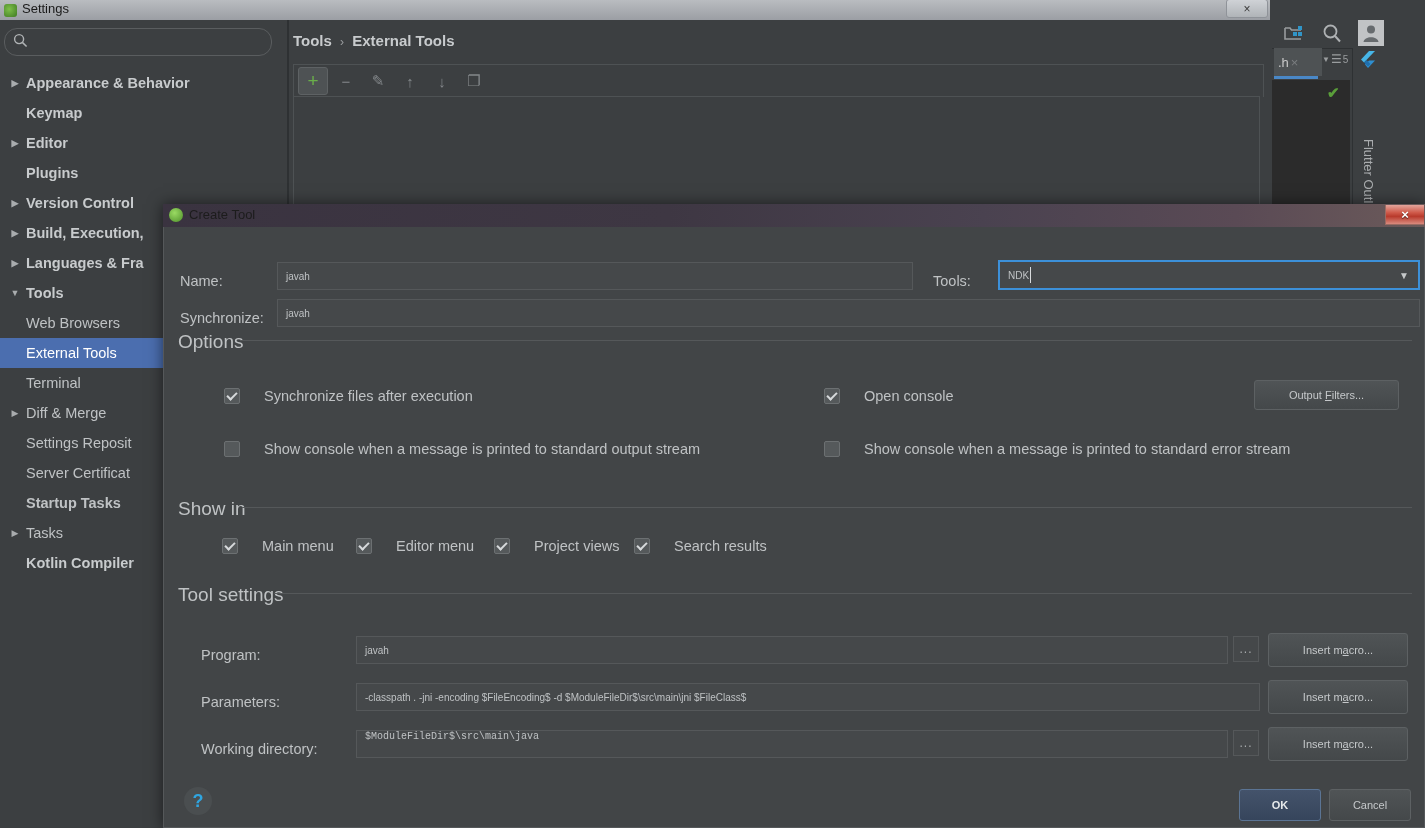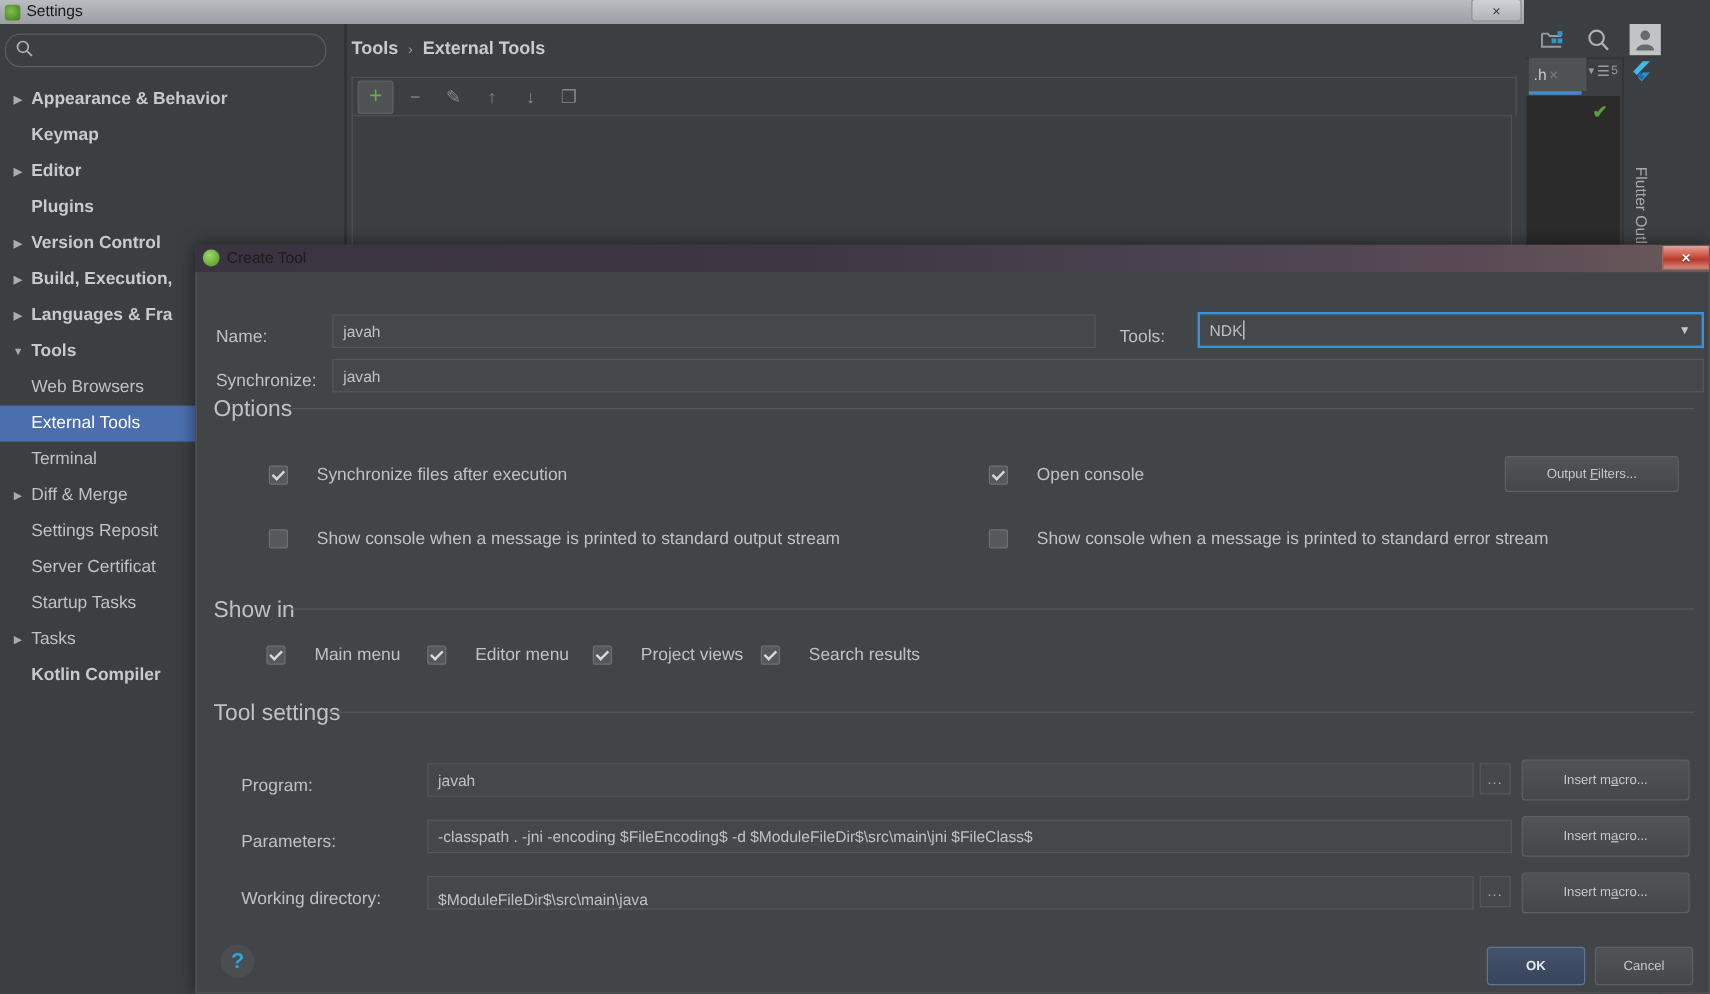--- a/index.html
+++ b/index.html
@@ -99,21 +99,21 @@
   .dlg-close{position:absolute;left:1222px;top:1px;width:38px;height:19px;
      background:linear-gradient(#e2a49b,#cf5a4a 40%,#b83a2c 60%,#d98a7e);
      border:1px solid #9c6b62;border-top:none;border-right:none;
      display:flex;align-items:center;justify-content:center;color:#fff;font-size:13px;font-weight:bold;
      text-shadow:0 1px 1px rgba(0,0,0,.6);}
   .dlg-body{position:absolute;left:0;top:23px;width:1262px;height:601px;background:#424547;
      border:1px solid #55585a;border-top:none;box-sizing:border-box;}
 
   .row-label{position:absolute;color:#bfc2c4;font-size:14.5px;}
   .tfield{position:absolute;background:#45484a;border:1px solid #55585a;box-sizing:border-box;
-     color:#bfc2c4;font-size:13px;font-family:"Liberation Sans",sans-serif;
+     color:#bfc2c4;font-size:10px;font-family:"Liberation Sans",sans-serif;
      padding:0 8px;outline:none;}
   .tfield.focused{border:2px solid #3c90d9;background:#45484a;}
   .combo-arrow{position:absolute;width:24px;height:26px;display:flex;align-items:center;justify-content:center;
      color:#c5c8ca;font-size:10px;}
 
   .group-title{position:absolute;font-size:19px;color:#bfc2c4;background:#424547;padding-right:6px;}
   .group-line{position:absolute;height:1px;background:#55585a;}
 
   .cb-row{position:absolute;display:flex;align-items:center;gap:24px;font-size:14.5px;color:#bfc2c4;white-space:nowrap;}
   .cbox{width:14px;height:14px;border:1px solid #6c7072;background:#55595b;border-radius:2px;
@@ -264,21 +264,21 @@
         <div class="tree-row" style="padding-left: 4px;">
           <span class="arrow">▶</span>
           <span class="tree-label">Diff &amp; Merge</span>
         </div>
         <div class="tree-row" style="padding-left: 26px;">
           <span class="tree-label">Settings Reposit</span>
         </div>
         <div class="tree-row" style="padding-left: 26px;">
           <span class="tree-label">Server Certificat</span>
         </div>
-        <div class="tree-row" style="padding-left: 26px;">
+        <div class="tree-row" style="padding-left: 26px; font-weight: bold;">
           <span class="tree-label">Startup Tasks</span>
         </div>
         <div class="tree-row" style="padding-left: 4px;">
           <span class="arrow">▶</span>
           <span class="tree-label">Tasks</span>
         </div>
         <div class="tree-row bold" style="padding-left: 26px;">
           <span class="tree-label">Kotlin Compiler</span>
         </div>
       </div>
@@ -400,21 +400,21 @@
 
     <span class="row-label" style="left:37px;top:467px;">Parameters:</span>
     <div class="tfield" style="left:192px;top:456px;width:904px;height:28px;display:flex;align-items:center;">
       <span>-classpath . -jni -encoding $FileEncoding$ -d $ModuleFileDir$\src\main\jni $FileClass$</span>
     </div>
     <div class="btn" style="left:1104px;top:453px;width:140px;height:34px;">
       <span><span>Insert m</span><u>a</u><span>cro...</span></span>
     </div>
 
     <span class="row-label" style="left:37px;top:514px;">Working directory:</span>
-    <div class="tfield" style="left:192px;top:503px;width:872px;height:28px;display:flex;align-items:flex-end;">
+    <div class="tfield" style="left:192px;top:503px;width:872px;height:28px;display:flex;align-items:flex-start;font-family:Liberation Mono, monospace;">
       <span>$ModuleFileDir$\src\main\java</span>
     </div>
     <div class="dots-btn" style="left:1069px;top:503px;">...</div>
     <div class="btn" style="left:1104px;top:500px;width:140px;height:34px;">
       <span><span>Insert m</span><u>a</u><span>cro...</span></span>
     </div>
 
     <div class="help-btn" style="left:20px;top:560px;">?</div>
     <div class="btn btn-ok" style="left:1075px;top:562px;width:82px;height:32px;">OK</div>
     <div class="btn" style="left:1165px;top:562px;width:82px;height:32px;">Cancel</div>

